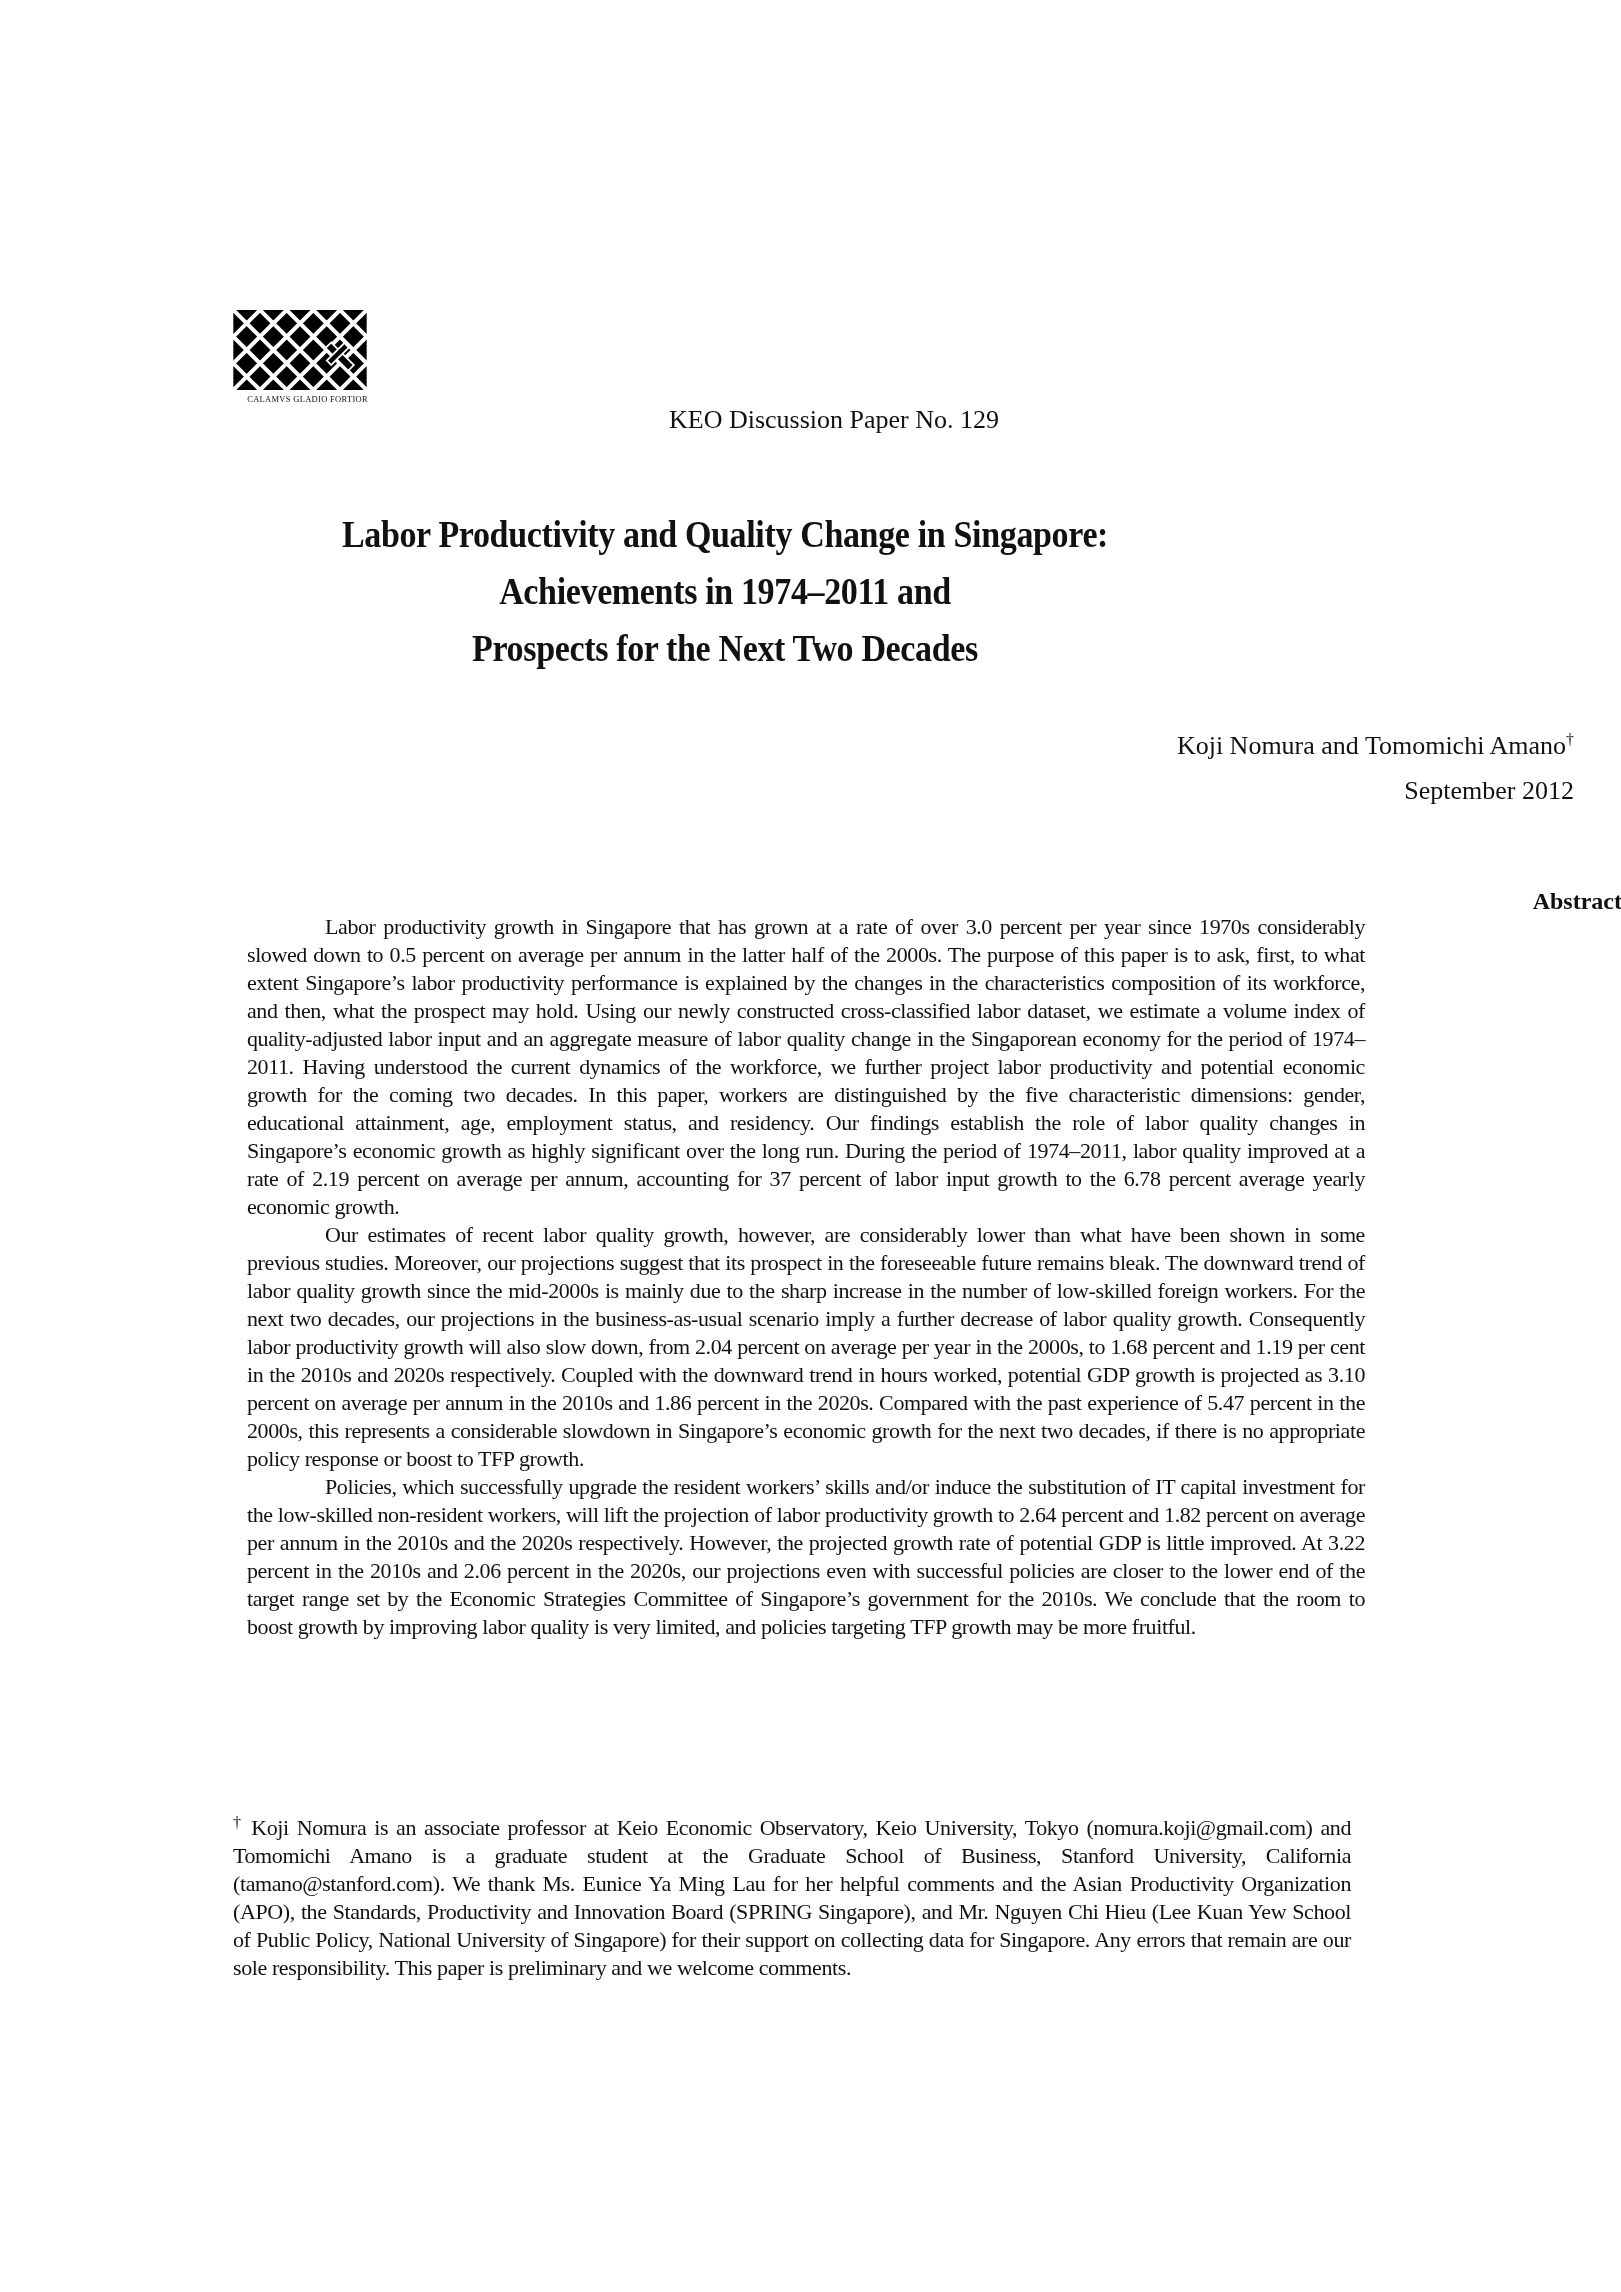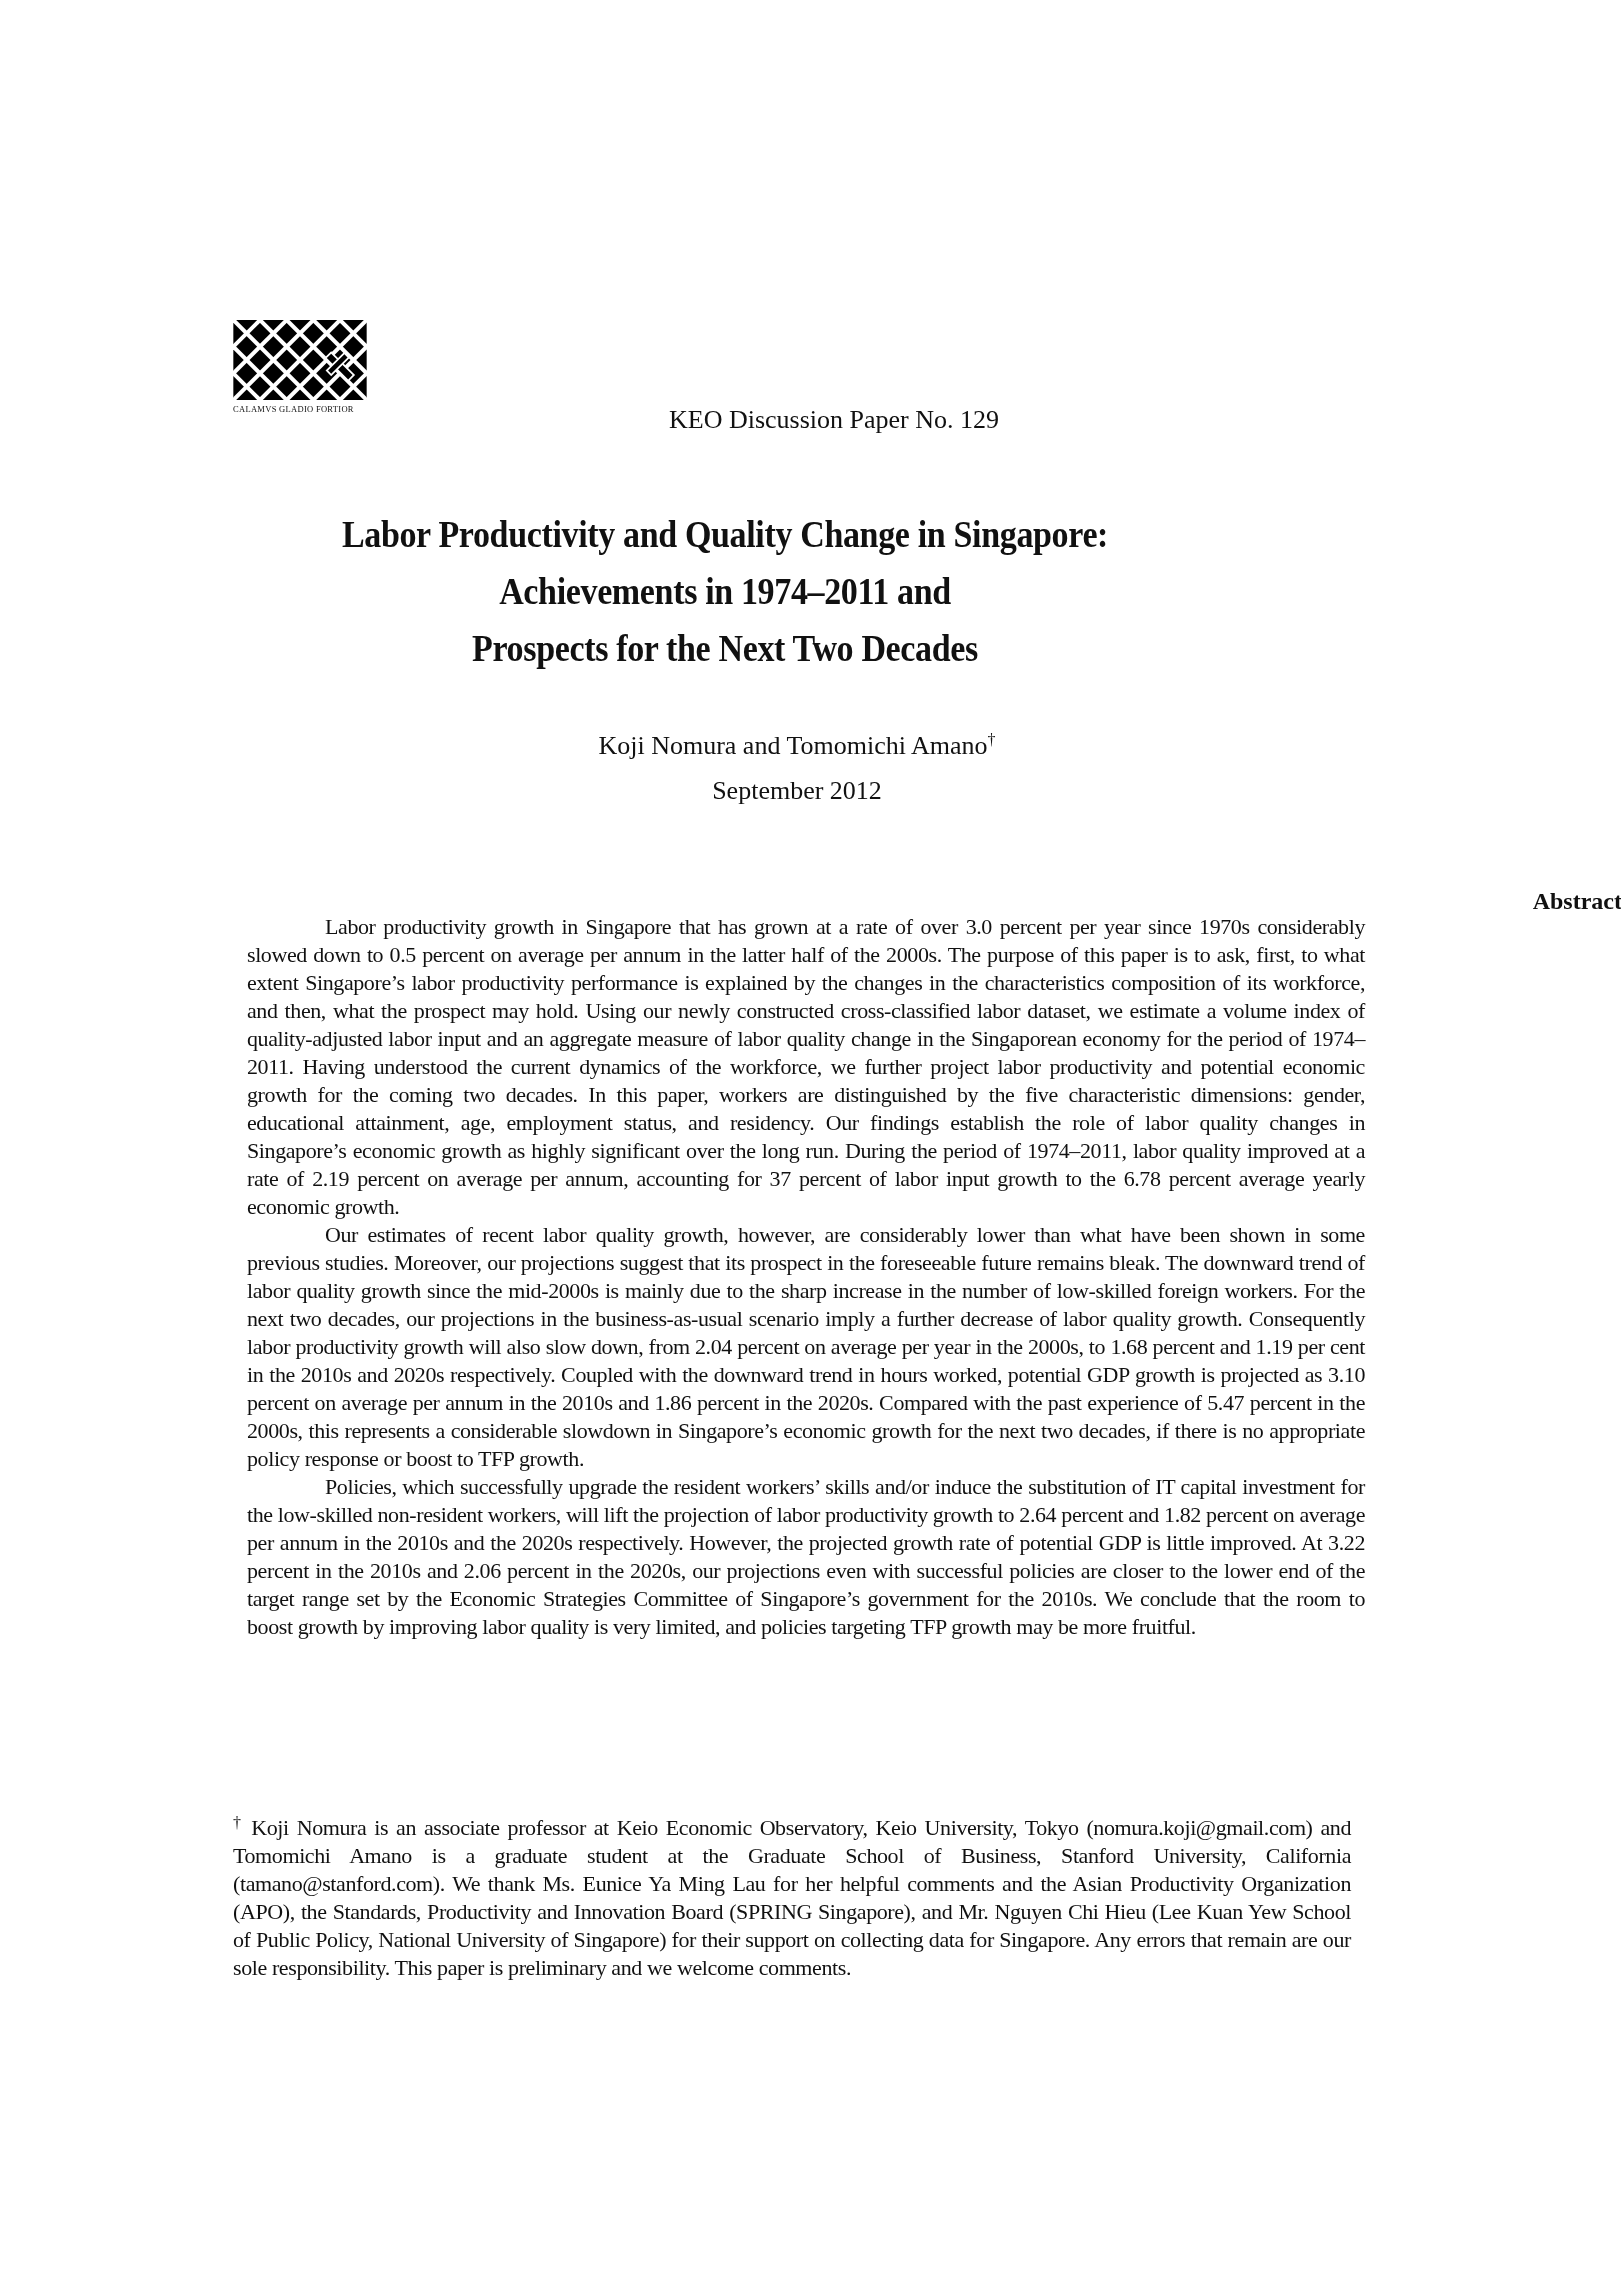--- a/index.html
+++ b/index.html
@@ -1,28 +1,28 @@
 <!DOCTYPE html>
 <html style="font-size:14.3px"><head>
 <meta charset="utf-8">
 <style>
   html, body { margin: 0; padding: 0; background: #ffffff; }
   body { width: 1622px; height: 2293px; position: relative; overflow: hidden;
          font-family: "Liberation Serif", "DejaVu Serif", serif; color: #111; }
-  .logo { position: absolute; left: 233px; top: 320px; width: 135px; }
+  .logo { position: absolute; left: 233px; top: 310px; width: 135px; text-align: right; }
   .logo svg { display: block; width: 134px; height: 80px; }
   .logo-motto { font-size: 8.5px; letter-spacing: 0.3px; margin-top: 3.6px; white-space: nowrap;
                 font-family: "Liberation Serif", serif; }
   .series { position: absolute; left: 0; width: 1622px; top: 381px; text-align: center;
             font-size: 26px; padding-left: 46px; box-sizing: border-box; margin-top: 24px; }
   .title { position: absolute; left: 0; width: 1450px; top: 506px; text-align: center;
            font-weight: bold; font-size: 37px; line-height: 57px; letter-spacing: -0.4px; }
   .title div { transform: scaleX(0.92); }
-  .authors { position: absolute; left: 0; width: 1574px; top: 717px; text-align: center;
-             font-size: 26px; line-height: 45px; margin-left: 10px; }
+  .authors { position: absolute; left: 0; width: 1574px; top: 717px; text-align: right;
+             font-size: 26px; line-height: 45px; }
   .authors sup { font-size: 16px; vertical-align: 9px; }
   .abstract-head { position: absolute; left: 0; width: 1622px; top: 888px; text-align: right;
                    font-weight: bold; font-size: 24px; }
   .abstract { position: absolute; left: 247px; width: 1118px; top: 913px;
               font-size: 22px; line-height: 28px; text-align: justify; letter-spacing: -0.4px; }
   .abstract p { margin: 0; text-indent: 78px; }
   .footnote { position: absolute; left: 233px; width: 1118px; top: 1809px;
               font-size: 22px; line-height: 28px; text-align: justify; letter-spacing: -0.4px; font-family: Liberation Serif, serif; }
   .footnote p { margin: 0; }
   .dagger { font-size: 16px; vertical-align: 7.1px; }

